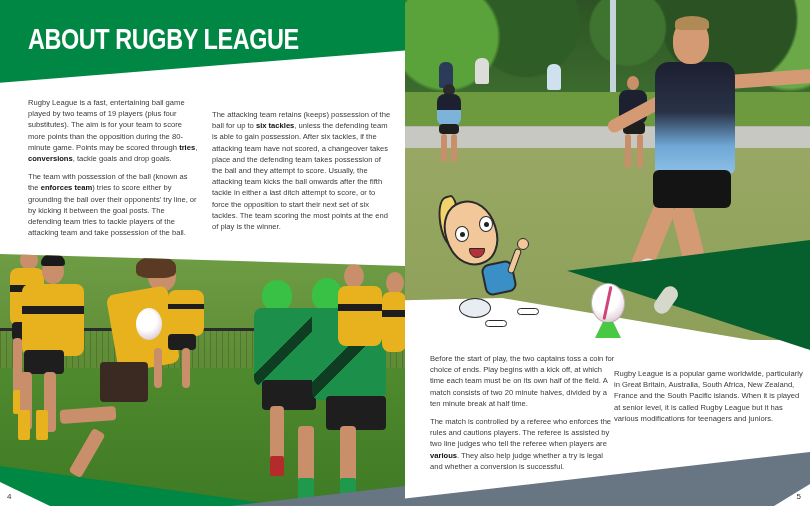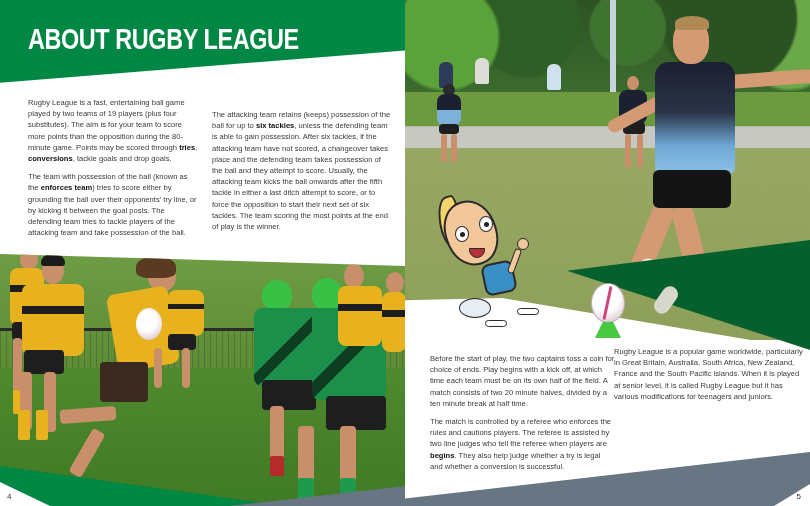--- a/index.html
+++ b/index.html
@@ -159,21 +159,21 @@
     border-radius: 50%; background: radial-gradient(circle at 40% 35%, #fff 0 45%, #e9dce2 70%, #c4aab6 100%);
     border: 1px solid #bfb0b7;
   }
   .tee-ball::before { content: ""; position: absolute; left: 14px; top: 2px; width: 3px; height: 34px; background: #d0467a; border-radius: 2px; transform: rotate(12deg); }
   .kicking-tee {
     position: absolute; left: 190px; top: 322px; width: 26px; height: 16px;
     background: #48c843; clip-path: polygon(30% 0, 70% 0, 100% 100%, 0 100%);
   }
 
   .col-3 { left: 25px; top: 353px; width: 185px; }
-  .col-4 { left: 209px; top: 346px; width: 192px; }
+  .col-4 { left: 209px; top: 368px; width: 192px; }
 </style>
 </head>
 <body>
 
 <div class="spread">
 
   <div class="page page-left">
     <div class="header-band"></div>
     <h1 class="page-title">ABOUT RUGBY LEAGUE</h1>
 
@@ -308,21 +308,21 @@
     <div class="mascot-mouth"></div>
     <div class="mascot-ball"></div>
     <div class="mascot-shoe" style="left:80px;top:320px;"></div>
     <div class="mascot-shoe" style="left:112px;top:308px;"></div>
 
     <div class="tee-ball"></div>
     <div class="kicking-tee"></div>
 
     <div class="col col-3">
         <p><span>Before the start of play, the two captains toss a coin for choice of ends. Play begins with a kick off, at which time each team must be on its own half of the field. A match consists of two 20 minute halves, divided by a ten minute break at half time.</span></p>
-        <p><span>The match is controlled by a referee who enforces the rules and cautions players. The referee is assisted by two line judges who tell the referee when players are </span><b>begins</b><span>. They also help judge whether a try is legal and whether a conversion is successful.</span></p>
+        <p><span>The match is controlled by a referee who enforces the rules and cautions players. The referee is assisted by two line judges who tell the referee when players are </span><b>various</b><span>. They also help judge whether a try is legal and whether a conversion is successful.</span></p>
       </div>
     <div class="col col-4">
         <p><span>Rugby League is a popular game worldwide, particularly in Great Britain, Australia, South Africa, New Zealand, France and the South Pacific islands. When it is played at senior level, it is called Rugby League but it has various modifications for teenagers and juniors.</span></p>
       </div>
 
     <div class="grey-footer"></div>
     <div class="white-corner-right"></div>
     <span class="page-num page-num-right">5</span>
   </div>
 </div>

